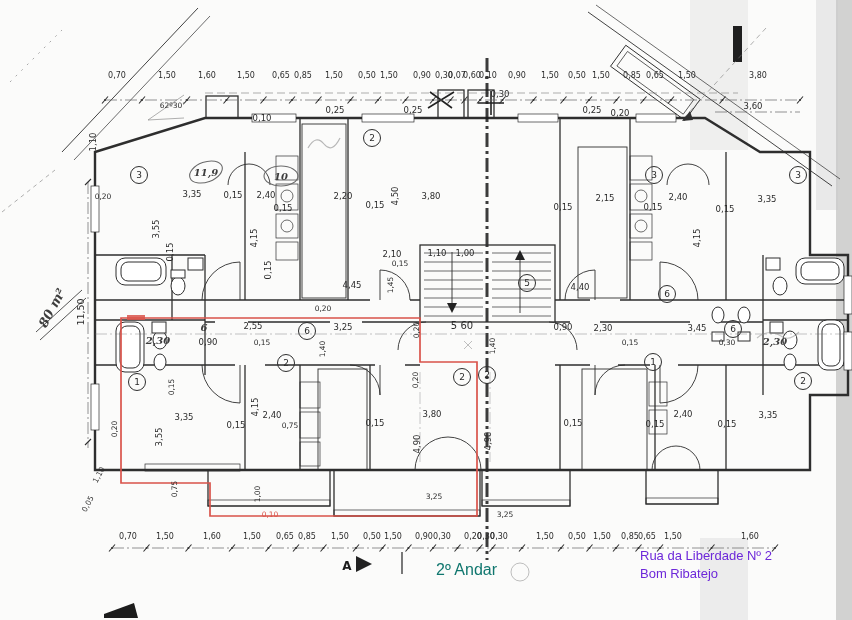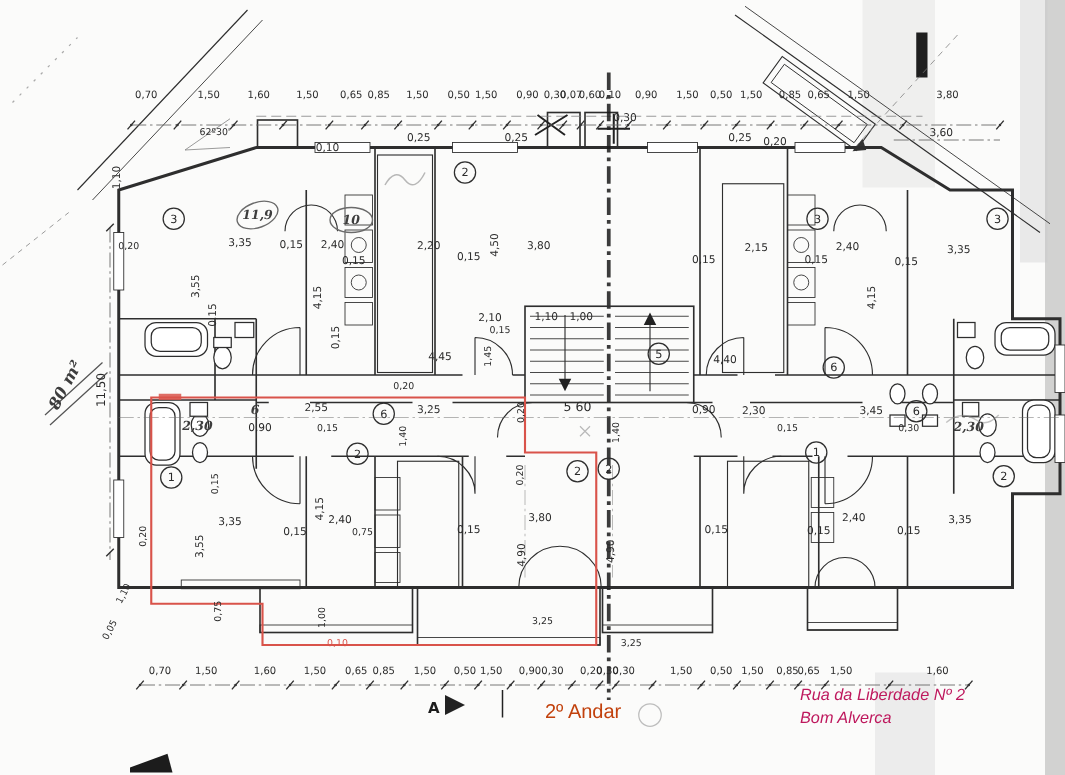--- a/index.html
+++ b/index.html
@@ -12,22 +12,22 @@
   text.bold{font-weight:700;fill:#1c1c1c;}
   .dimline{stroke:#666;stroke-width:.7;stroke-dasharray:12 3 2 3;fill:none;}
   .tick{stroke:#2f2f2f;stroke-width:1.1;}
   .wall{stroke:#2e2e2e;fill:none;}
   .w25{stroke-width:2.4;} .w14{stroke-width:1.3;} .w09{stroke-width:.9;} .w07{stroke-width:.7;}
   .fix{stroke:#2e2e2e;fill:#fff;stroke-width:1;}
   .door{stroke:#2e2e2e;fill:none;stroke-width:.9;}
   .thin{stroke:#7a7a7a;stroke-width:.6;fill:none;}
   .pencil{stroke:#8a8a8a;fill:none;}
   .redline{stroke:#d9534a;stroke-width:1.7;fill:none;}
-  .floor-label{position:absolute;left:436px;top:561px;font-size:16px;color:#c2410c;}
-  .addr{position:absolute;left:640px;top:547px;font-size:13px;line-height:18px;color:#be185d;font-style:italic;}
+  .floor-label{position:absolute;left:436px;top:561px;font-size:16px;color:#0f766e;}
+  .addr{position:absolute;left:640px;top:547px;font-size:13px;line-height:18px;color:#6d28d9;}
 </style>
 </head>
 <body>
 
 <div id="wrap">
 
 <svg id="plan" width="852" height="620" viewBox="0 0 852 620">
   <defs>
     <pattern id="tile" width="6" height="6" patternUnits="userSpaceOnUse">
       <path d="M0,0 H6 M0,0 V6" stroke="#474747" stroke-width="0.7" fill="none"></path>
@@ -472,16 +472,16 @@
         <ellipse cx="206" cy="172" rx="17" ry="10" fill="none" stroke="#6a6a6a" stroke-width="1.1" transform="rotate(-20 206 172)"></ellipse>
         <text x="206" y="175.5" font-size="10" text-anchor="middle" class="hand">11,9</text>
         <ellipse cx="281" cy="176" rx="17" ry="10" fill="none" stroke="#6a6a6a" stroke-width="1.1"></ellipse>
         <text x="281" y="179.5" font-size="10" text-anchor="middle" class="hand">10</text>
       </g>
 </svg>
 
 <div class="floor-label">2º Andar</div>
 <div class="addr">
   <div>Rua da Liberdade Nº 2</div>
-  <div>Bom Alverca</div>
+  <div>Bom Ribatejo</div>
 </div>
 
 </div>
 
 </body></html>

